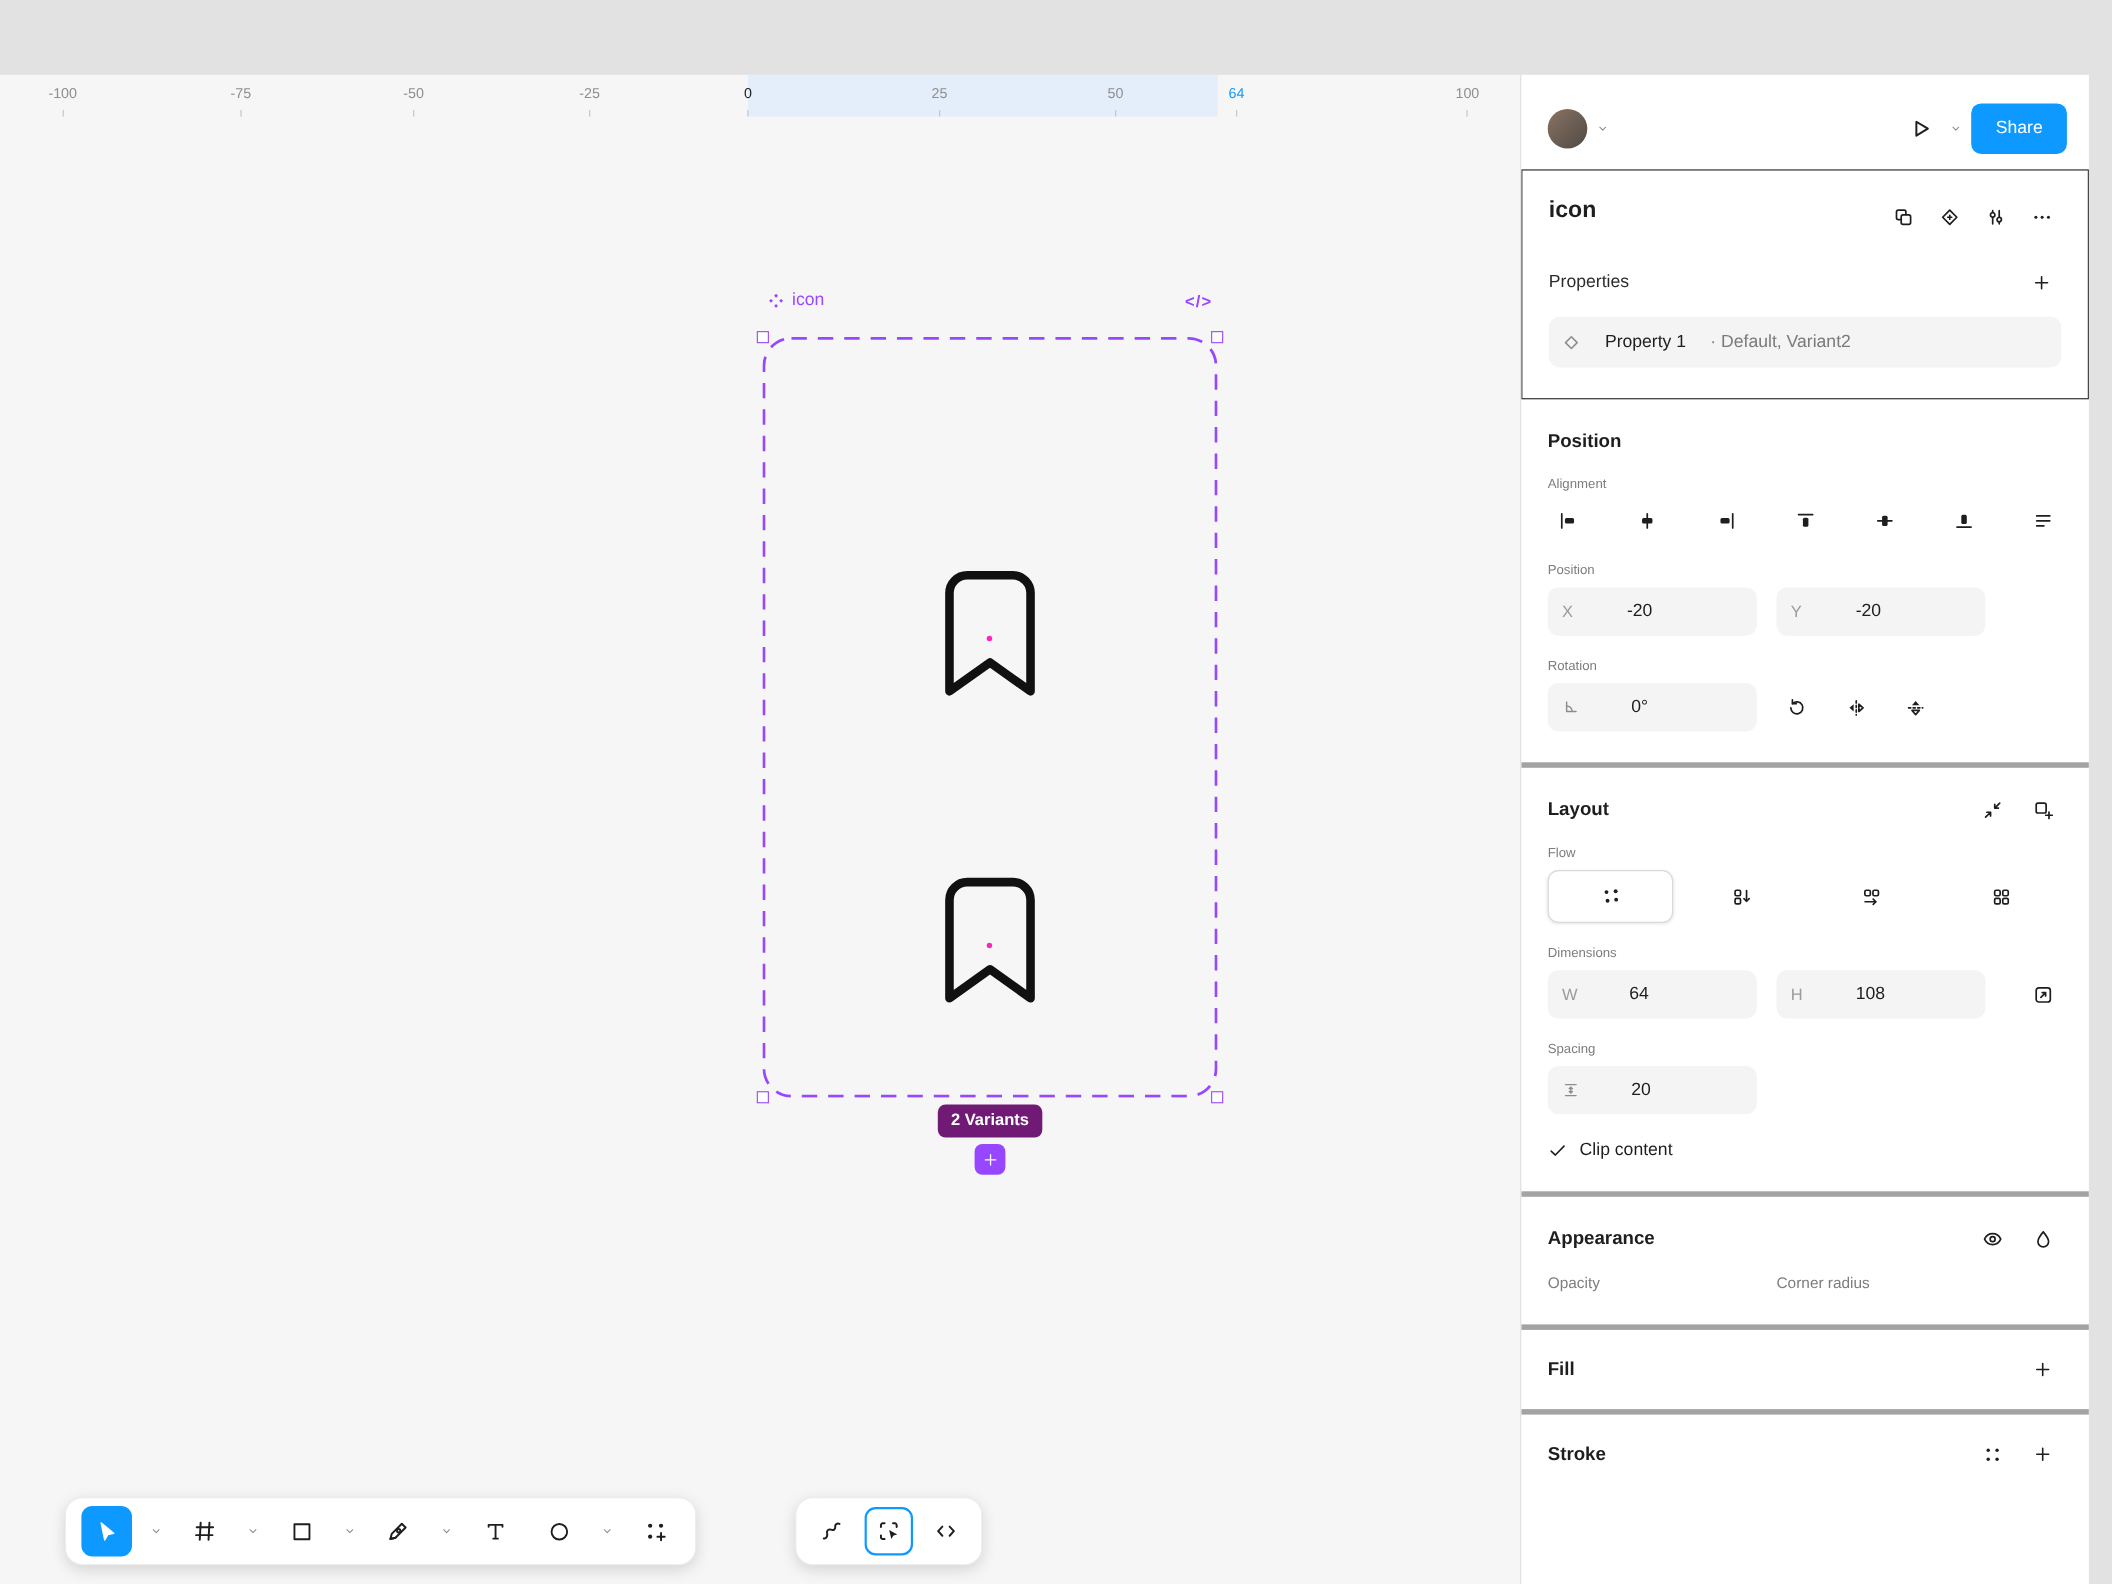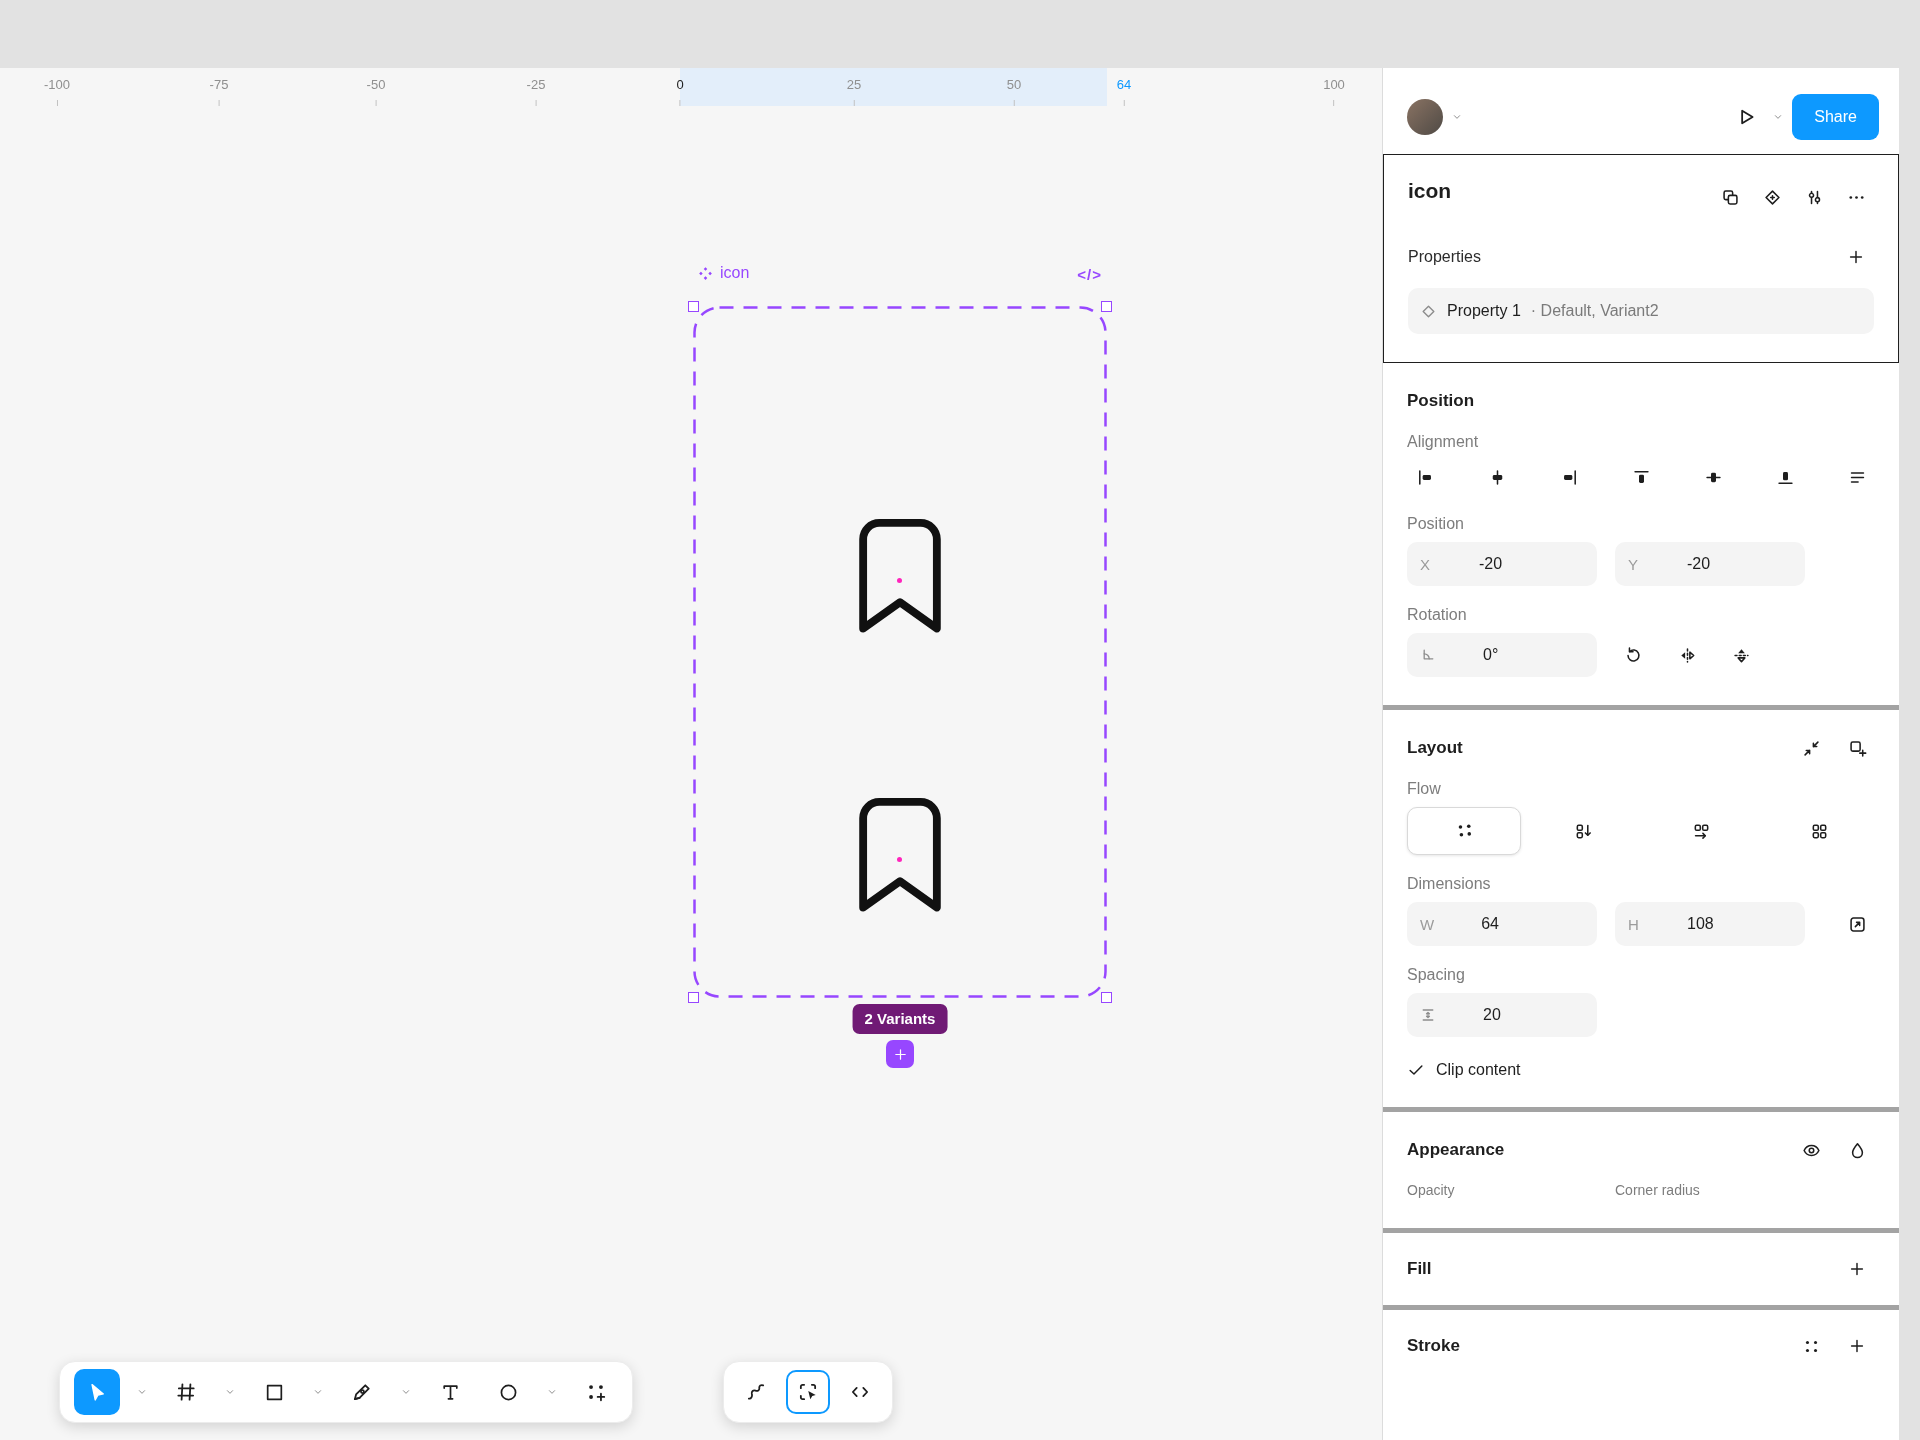--- a/index.html
+++ b/index.html
@@ -64,30 +64,30 @@
   .tab-pill { background:#ececec; border-radius:10px; padding:9px 16px; font-size:17px; font-weight:bold; }
   .tab-plain { margin-left:26px; font-size:17px; color:#555; }
   .zoom-group { margin-left:auto; display:flex; align-items:center; gap:7px; font-size:16px; }
 
   .component-card { margin-top:14px; background:#fff; border:1px solid #1f1f1f; padding:24px 24px 28px; }
   .card-title-row { display:flex; align-items:flex-start; justify-content:space-between; }
   .card-title { font-size:21px; font-weight:bold; }
   .card-icons { display:flex; align-items:center; gap:6px; }
   .props-row { display:flex; align-items:center; justify-content:space-between; margin-top:24px; }
   .props-label { font-size:16px; color:#2c2c2c; }
-  .property-pill { margin-top:13px; background:#f4f4f4; border-radius:10px; height:46px; display:flex; align-items:center; gap:10px; padding:0 12px; }
+  .property-pill { margin-top:13px; background:#f4f4f4; border-radius:10px; height:46px; display:flex; align-items:center; gap:22px; padding:0 12px; }
   .prop-name { font-size:16px; }
   .prop-values { font-size:16px; color:#7a7a7a; }
 
   .section { padding:26px 24px 28px; }
   .section + .section { border-top:5px solid #a3a3a3; }
   .sec-head { display:flex; align-items:center; justify-content:space-between; height:24px; }
   .sec-title { font-size:17px; font-weight:bold; }
   .sec-icons { display:flex; align-items:center; gap:10px; }
-  .sub-label { font-size:16px; color:#7d7d7d; margin-top:20px; }
+  .sub-label { font-size:12px; color:#7d7d7d; margin-top:20px; }
   .row { display:flex; align-items:center; gap:18px; margin-top:9px; }
   .input { width:190px; height:44px; background:#f4f4f4; border-radius:10px; display:flex; align-items:center; gap:11px; padding:0 13px; }
   .in-label { font-size:15px; color:#9b9b9b; min-width:12px; }
   .in-value { font-size:16px; color:#1e1e1e;margin-left:36px; }
   .align-row { display:flex; align-items:center; justify-content:space-between; margin-top:8px; }
   .flow-row { display:flex; gap:6px; margin-top:9px; }
   .flow-btn { flex:1; height:48px; border-radius:10px; display:flex; align-items:center; justify-content:center; }
   .flow-btn.sel { background:#fff; border:1px solid #d9d9d9; box-shadow:0 1px 3px rgba(0,0,0,.10); }
   .clip-row { display:flex; align-items:center; gap:11px; margin-top:24px; }
   .clip-row span.lbl { font-size:16px; }

